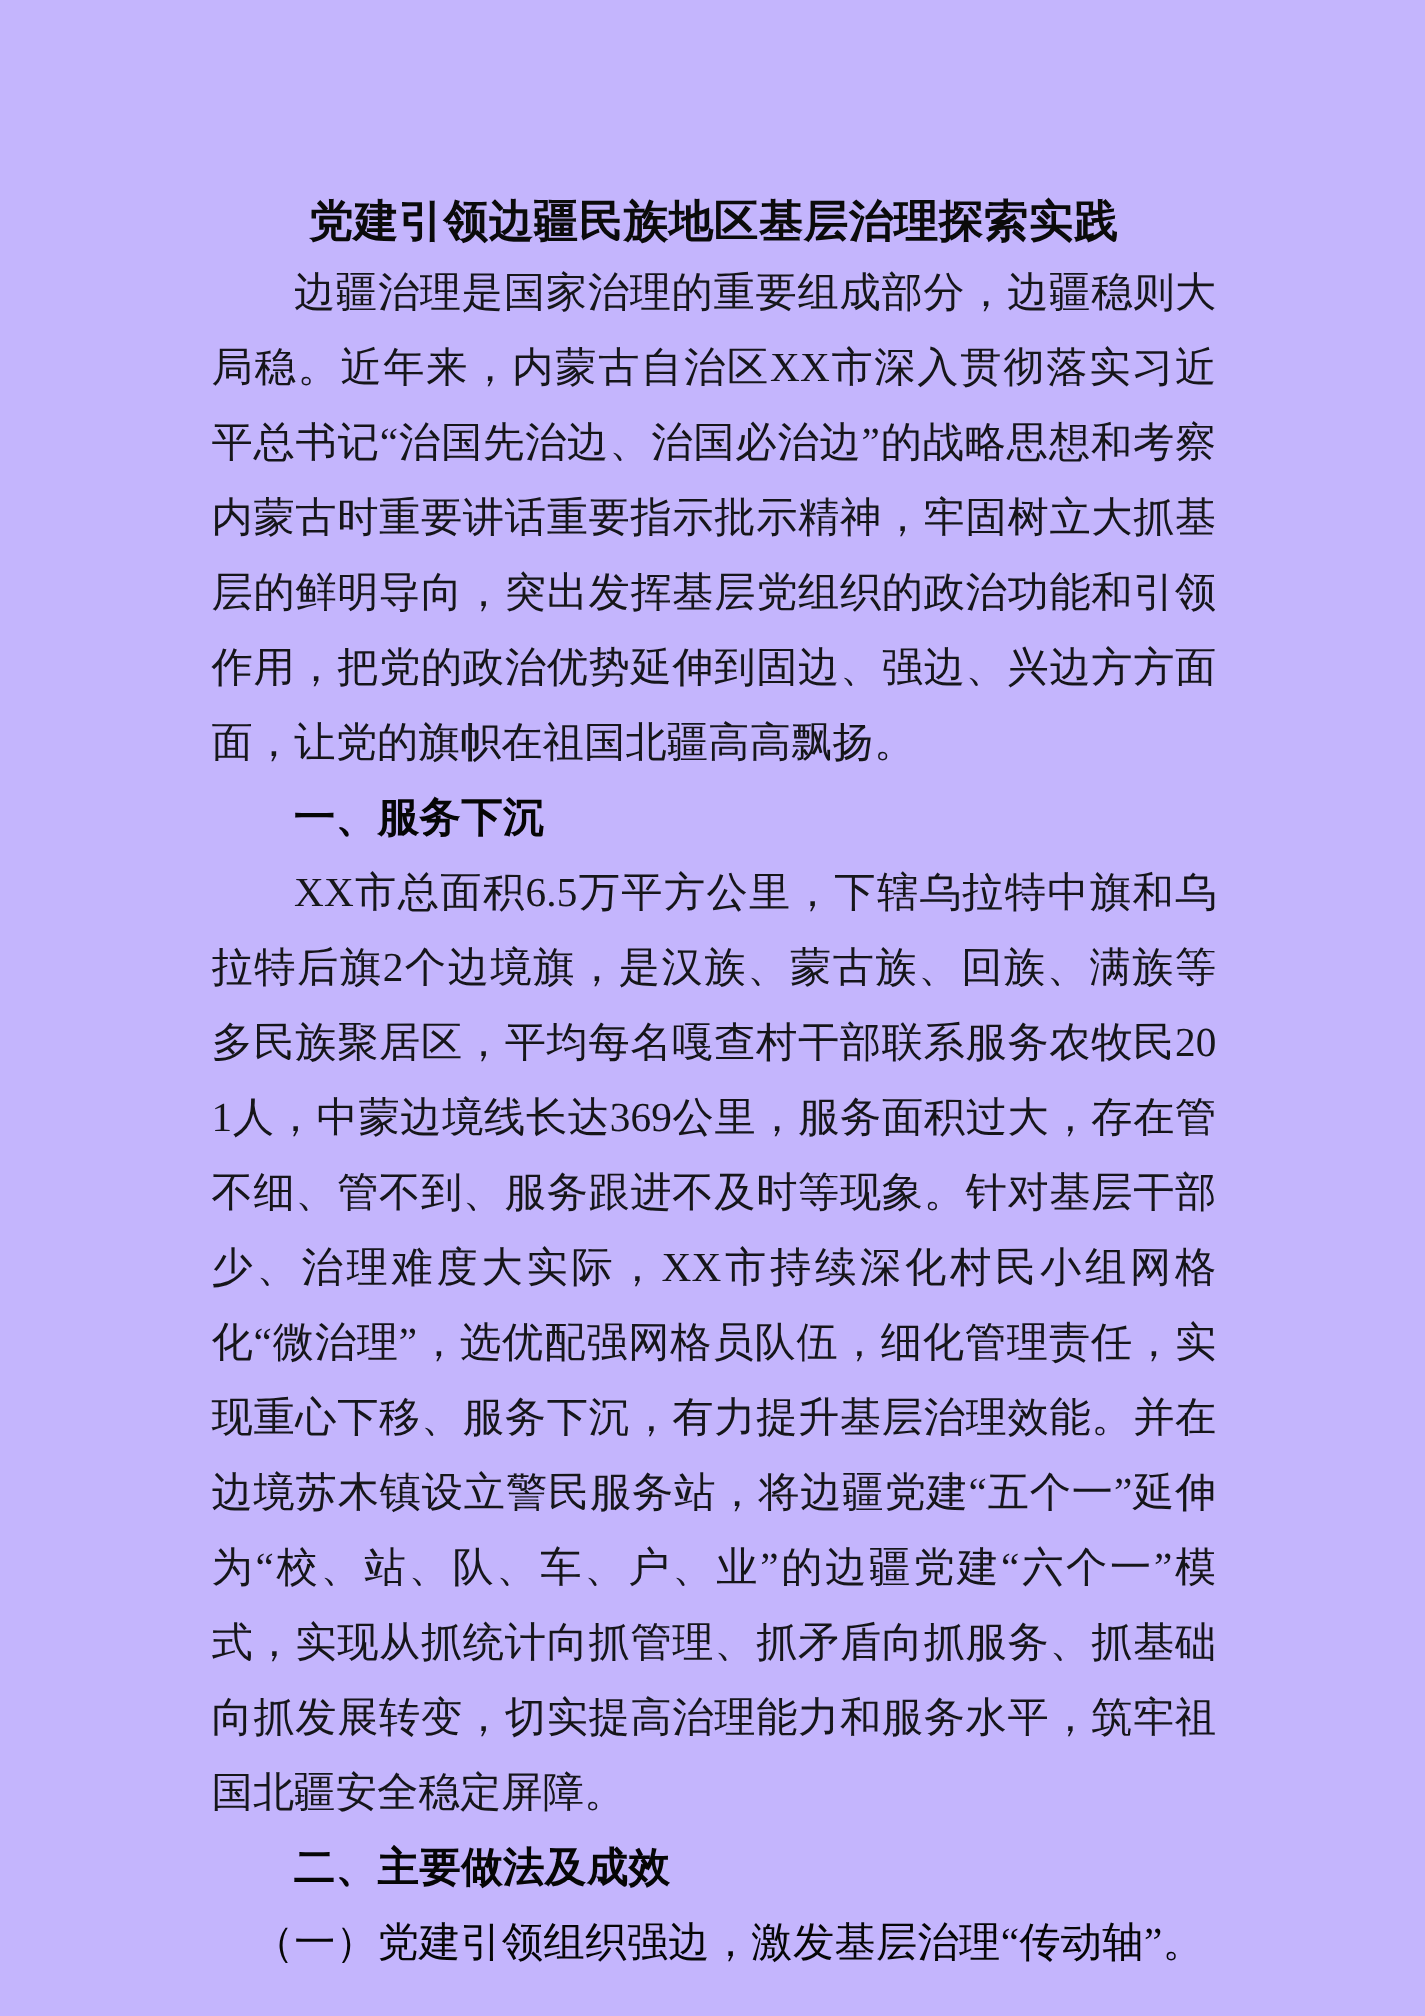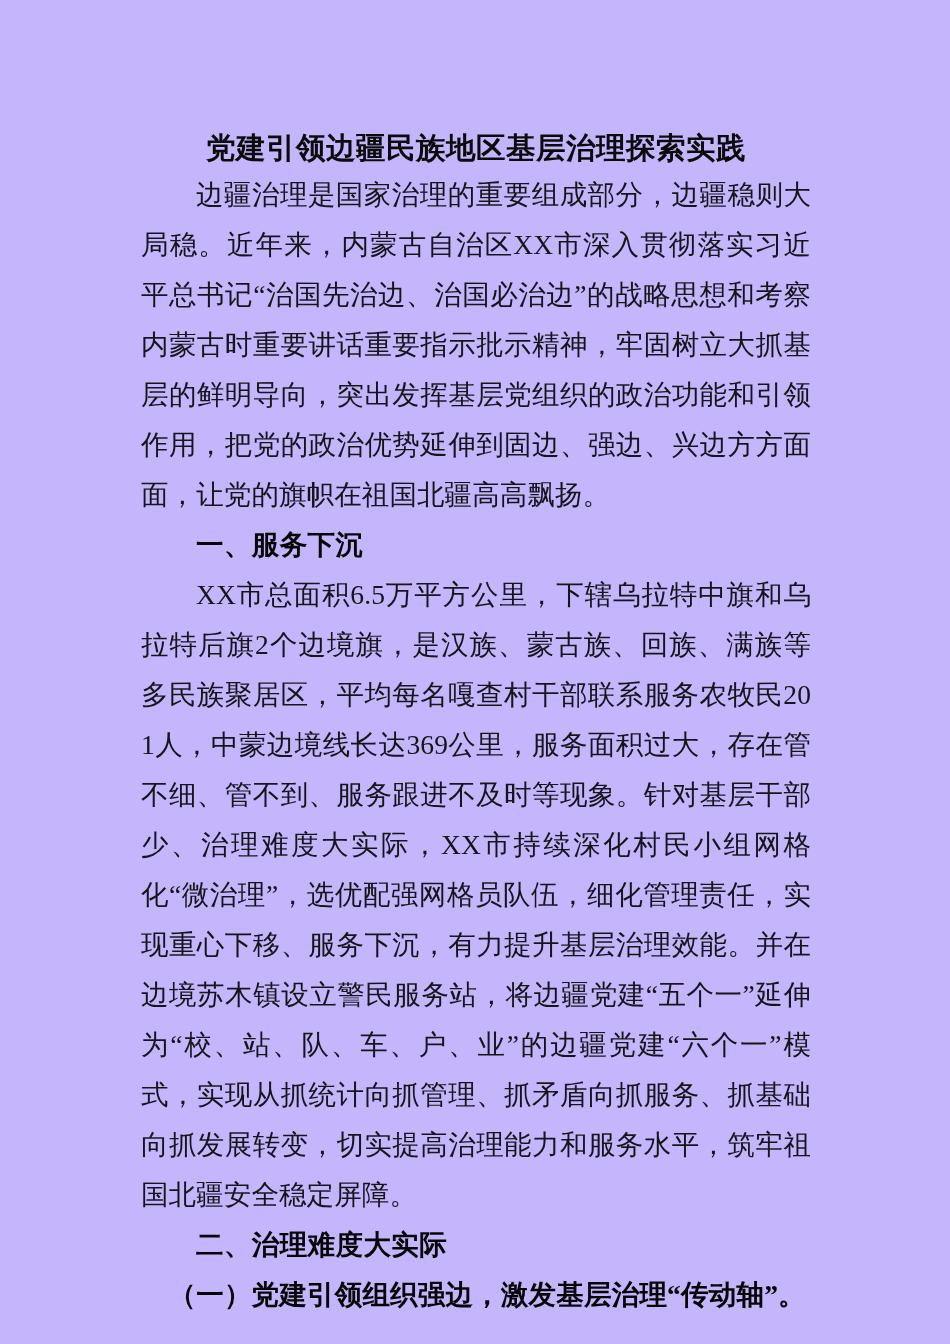--- a/index.html
+++ b/index.html
@@ -52,21 +52,21 @@
     line-height: 50px;
     font-weight: bold;
     text-indent: 2em;
     color: #060606;
     letter-spacing: 0.4px;
   }
   p.heading-l2 {
     margin: 0;
     font-size: 27.5px;
     line-height: 50px;
-    font-weight: bold;
+    font-weight: normal;
     text-indent: 1em;
     color: #060606;
     letter-spacing: 0.2px;
   }
   .gap-top-first { margin-top: 16px; }
   .gap-before { margin-top: 25px; }
   .gap-before-sm { margin-top: 18px; }
 </style>
 </head>
 <body>
@@ -75,18 +75,18 @@
   <div class="content">
 
     <h1 class="doc-title">党建引领边疆民族地区基层治理探索实践</h1>
 
     <p class="body-para gap-top-first">边疆治理是国家治理的重要组成部分，边疆稳则大局稳。近年来，内蒙古自治区XX市深入贯彻落实习近平总书记“治国先治边、治国必治边”的战略思想和考察内蒙古时重要讲话重要指示批示精神，牢固树立大抓基层的鲜明导向，突出发挥基层党组织的政治功能和引领作用，把党的政治优势延伸到固边、强边、兴边方方面面，让党的旗帜在祖国北疆高高飘扬。</p>
 
     <p class="heading-l1 gap-before">一、服务下沉</p>
 
     <p class="body-para gap-before-sm">XX市总面积6.5万平方公里，下辖乌拉特中旗和乌拉特后旗2个边境旗，是汉族、蒙古族、回族、满族等多民族聚居区，平均每名嘎查村干部联系服务农牧民201人，中蒙边境线长达369公里，服务面积过大，存在管不细、管不到、服务跟进不及时等现象。针对基层干部少、治理难度大实际，XX市持续深化村民小组网格化“微治理”，选优配强网格员队伍，细化管理责任，实现重心下移、服务下沉，有力提升基层治理效能。并在边境苏木镇设立警民服务站，将边疆党建“五个一”延伸为“校、站、队、车、户、业”的边疆党建“六个一”模式，实现从抓统计向抓管理、抓矛盾向抓服务、抓基础向抓发展转变，切实提高治理能力和服务水平，筑牢祖国北疆安全稳定屏障。</p>
 
-    <p class="heading-l1 gap-before">二、治理难度大实际</p>
+    <p class="heading-l1 gap-before">二、主要做法及成效</p>
 
     <p class="heading-l2 gap-before-sm">（一）党建引领组织强边，激发基层治理“传动轴”。</p>
 
   </div>
 </div>
 
 </body></html>

